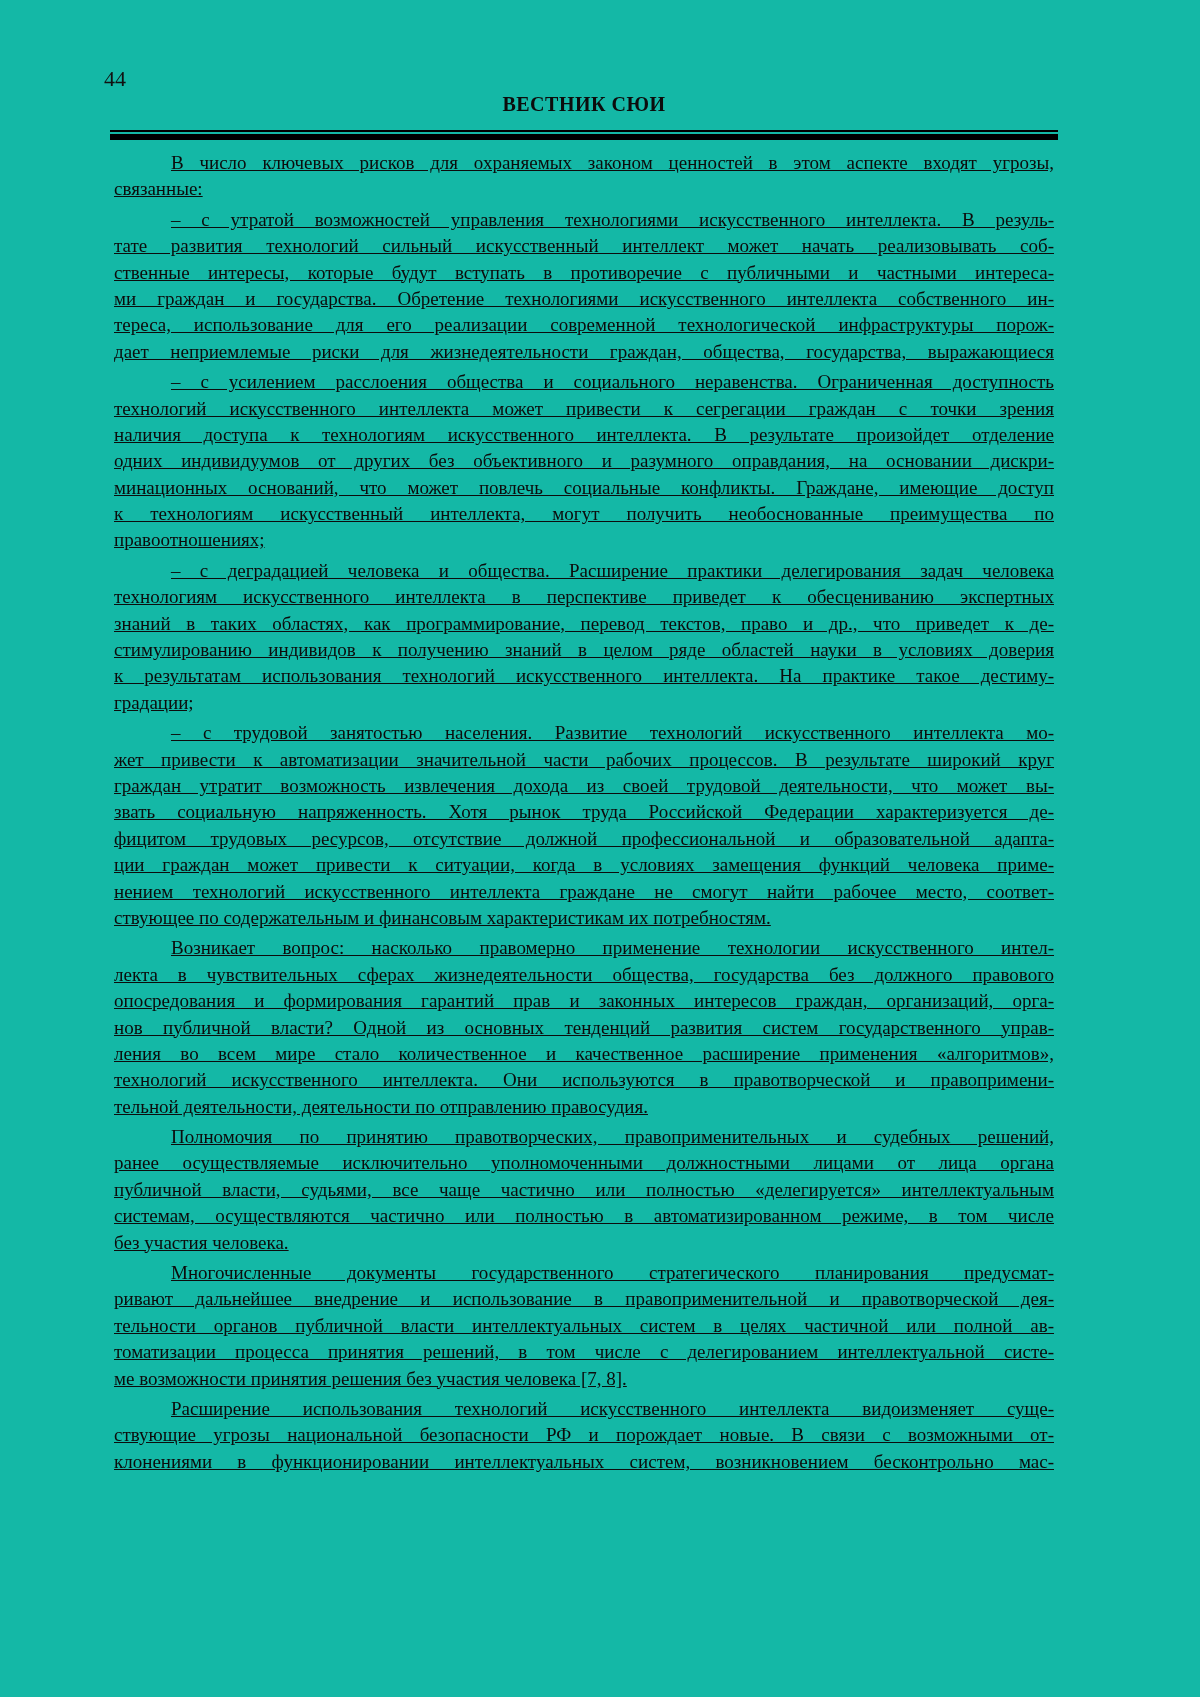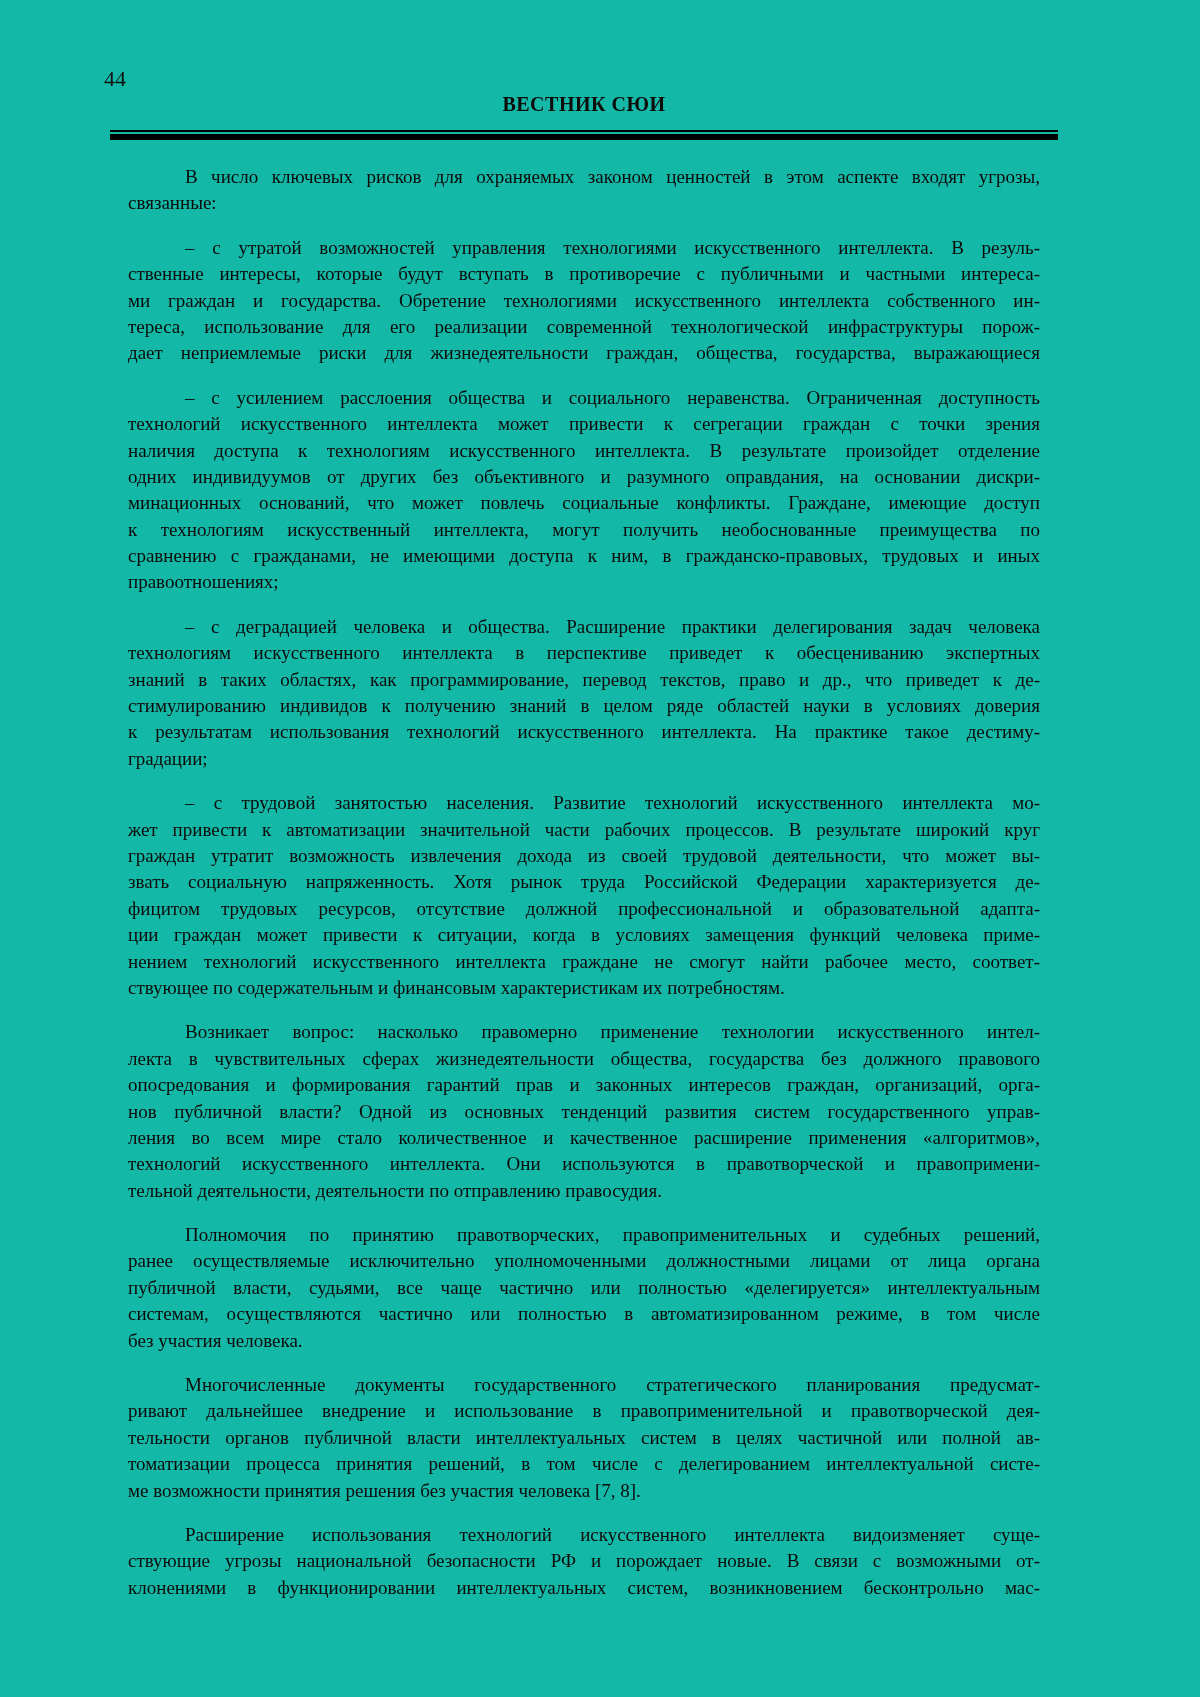--- a/index.html
+++ b/index.html
@@ -56,22 +56,23 @@
   }
   .article-body {
     position: absolute;
     left: 110px;
     top: 146px;
     width: 948px;
     font-size: 19px;
     color: #0c0c0c;
   }
   .paragraph {
-    margin: 18px;
+    margin: 4px;
     padding: 0;
+    text-decoration: underline;
   }
   .text-line {
     line-height: 26.4px;
     height: 26.4px;
     white-space: normal;
     text-align: justify;
     text-align-last: justify;
     text-justify: inter-word;
     overflow: hidden;
   }
@@ -93,33 +94,33 @@
     <div class="gap"></div>
     <div class="thick"></div>
   </div>
   <div class="article-body">
       <div class="paragraph">
         <div class="text-line first">В число ключевых рисков для охраняемых законом ценностей в этом аспекте входят угрозы,</div>
         <div class="text-line lastline">связанные:</div>
       </div>
       <div class="paragraph">
         <div class="text-line first">– с утратой возможностей управления технологиями искусственного интеллекта. В резуль-</div>
+        <div class="text-line">тате развития технологий сильный искусственный интеллект может начать реализовывать соб-</div>
         <div class="text-line">ственные интересы, которые будут вступать в противоречие с публичными и частными интереса-</div>
         <div class="text-line">ми граждан и государства. Обретение технологиями искусственного интеллекта собственного ин-</div>
         <div class="text-line">тереса, использование для его реализации современной технологической инфраструктуры порож-</div>
         <div class="text-line">дает неприемлемые риски для жизнедеятельности граждан, общества, государства, выражающиеся</div>
       </div>
       <div class="paragraph">
         <div class="text-line first">– с усилением расслоения общества и социального неравенства. Ограниченная доступность</div>
         <div class="text-line">технологий искусственного интеллекта может привести к сегрегации граждан с точки зрения</div>
         <div class="text-line">наличия доступа к технологиям искусственного интеллекта. В результате произойдет отделение</div>
         <div class="text-line">одних индивидуумов от других без объективного и разумного оправдания, на основании дискри-</div>
         <div class="text-line">минационных оснований, что может повлечь социальные конфликты. Граждане, имеющие доступ</div>
         <div class="text-line">к технологиям искусственный интеллекта, могут получить необоснованные преимущества по</div>
-        <div class="text-line">сравнению с гражданами, не имеющими доступа к ним, в гражданско-правовых, трудовых и иных</div>
         <div class="text-line lastline">правоотношениях;</div>
       </div>
       <div class="paragraph">
         <div class="text-line first">– с деградацией человека и общества. Расширение практики делегирования задач человека</div>
         <div class="text-line">технологиям искусственного интеллекта в перспективе приведет к обесцениванию экспертных</div>
         <div class="text-line">знаний в таких областях, как программирование, перевод текстов, право и др., что приведет к де-</div>
         <div class="text-line">стимулированию индивидов к получению знаний в целом ряде областей науки в условиях доверия</div>
         <div class="text-line">к результатам использования технологий искусственного интеллекта. На практике такое дестиму-</div>
         <div class="text-line lastline">градации;</div>
       </div>

